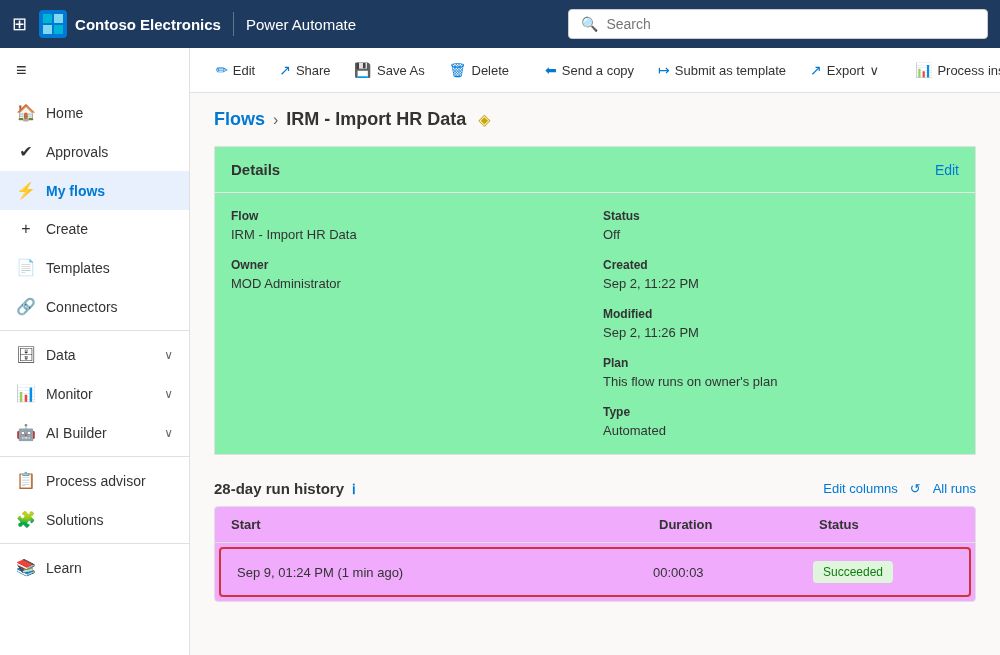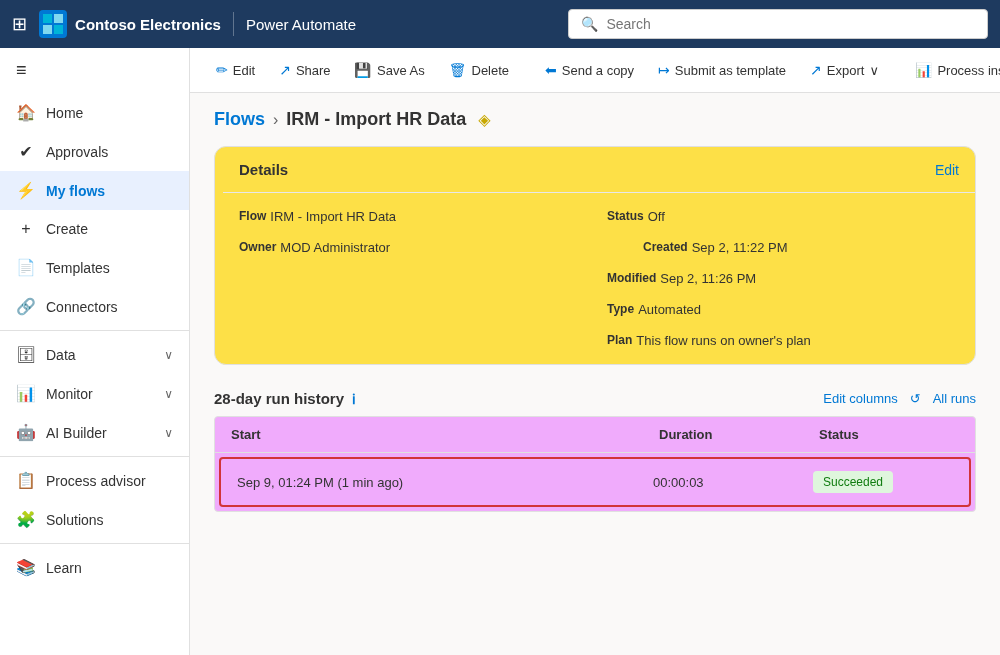--- a/index.html
+++ b/index.html
@@ -119,35 +119,34 @@
       padding: 16px 24px 8px;
       display: flex; align-items: center; gap: 8px;
     }
     .breadcrumb-link { color: #0078d4; cursor: pointer; font-size: 18px; font-weight: 700; }
     .breadcrumb-sep { color: #666; font-size: 16px; }
     .breadcrumb-current { font-size: 18px; font-weight: 600; color: #333; }
     .breadcrumb-diamond { color: #c8a800; font-size: 16px; margin-left: 4px; }
 
     
     .card {
-      background: #fde047;
+      background: #86efac;
       border: 1px solid #e0e0e0;
-      border-radius: 12px;
+      border-radius: 1px;
       margin: 8px 24px;
-      padding-left: 8px;
     }
     .card-header {
       padding: 14px 16px;
       border-bottom: 1px solid #e8e8e8;
       display: flex; align-items: center; justify-content: space-between;
     }
     .card-header-title { font-weight: 600; font-size: 15px; }
     .card-header-edit { color: #0078d4; cursor: pointer; font-size: 14px; }
     .card-body { padding: 16px; display: grid; grid-template-columns: 1fr 1fr; gap: 16px; }
-    .detail-group { display: flex; gap: 4px; }
+    .detail-group { display: flex; flex-direction: column; gap: 4px; }
     .detail-label { font-size: 12px; font-weight: 600; color: #333; }
     .detail-value { font-size: 13px; color: #333; }
 
     
     .run-history-header {
       padding: 16px 24px 8px;
       display: flex; align-items: center; justify-content: space-between;
     }
     .run-history-title { display: flex; align-items: center; gap: 8px; font-size: 15px; font-weight: 600; }
     .info-icon { color: #0078d4; font-size: 14px; cursor: pointer; }
@@ -326,35 +325,35 @@
           <div class="detail-group" style="margin-top:16px;">
             <span class="detail-label">Owner</span>
             <span class="detail-value">MOD Administrator</span>
           </div>
         </div>
         <div>
           <div class="detail-group">
             <span class="detail-label">Status</span>
             <span class="detail-value">Off</span>
           </div>
-          <div class="detail-group" style="margin-top:16px;margin-left:36px;">
+          <div class="detail-group" style="margin-top:16px;">
             <span class="detail-label">Created</span>
             <span class="detail-value">Sep 2, 11:22 PM</span>
           </div>
           <div class="detail-group" style="margin-top:16px;">
             <span class="detail-label">Modified</span>
             <span class="detail-value">Sep 2, 11:26 PM</span>
           </div>
           <div class="detail-group" style="margin-top:16px;">
+            <span class="detail-label">Plan</span>
+            <span class="detail-value">This flow runs on owner's plan</span>
+          </div>
+          <div class="detail-group" style="margin-top:16px;">
             <span class="detail-label">Type</span>
             <span class="detail-value">Automated</span>
-          </div>
-          <div class="detail-group" style="margin-top:16px;">
-            <span class="detail-label">Plan</span>
-            <span class="detail-value">This flow runs on owner's plan</span>
           </div>
         </div>
       </div>
     </div>
 
     <div class="run-history-header">
       <div class="run-history-title">
         <span>28-day run history</span>
         <span class="info-icon">ℹ</span>
       </div>

